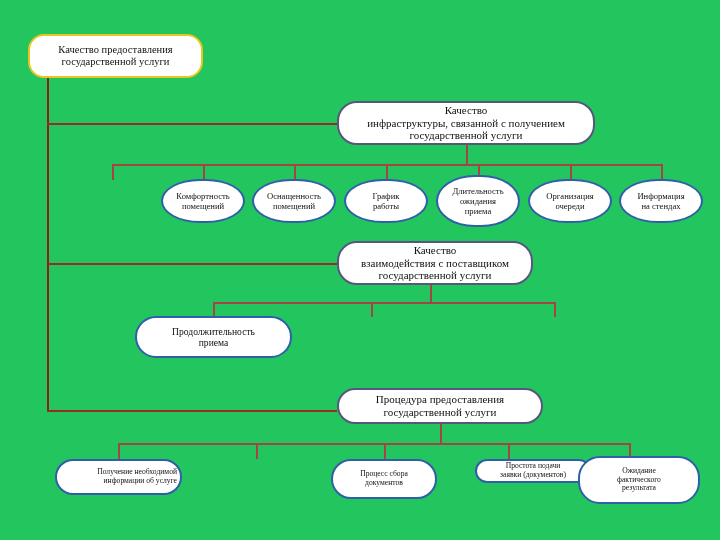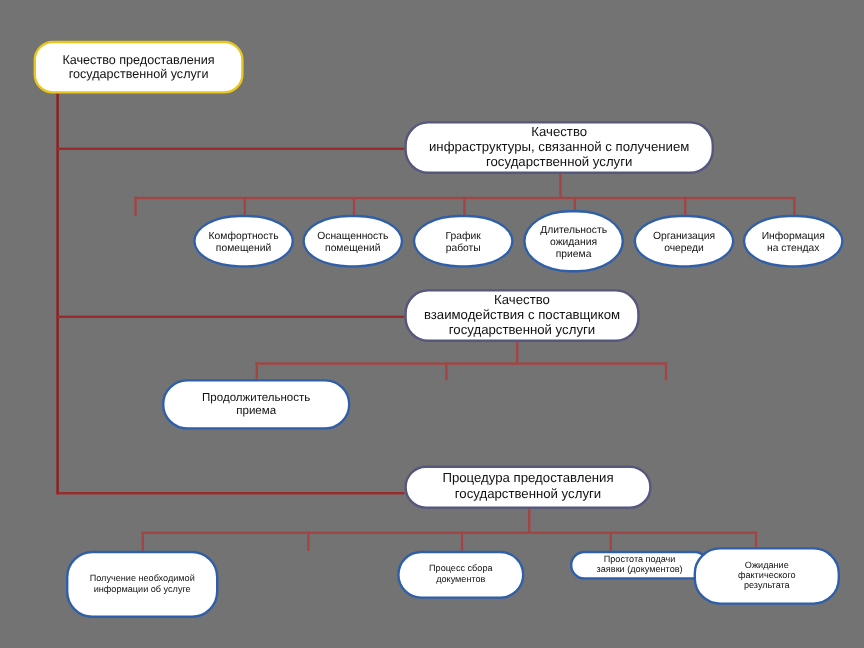--- a/index.html
+++ b/index.html
@@ -4,22 +4,22 @@
 <style>
   html, body {
     margin: 0;
     padding: 0;
     background: #ffffff;
   }
   #canvas {
     position: relative;
     width: 720px;
     height: 540px;
-    background: #737373;
-    font-family: Liberation Sans, sans-serif;
+    background: #22c55e;
+    font-family: Liberation Serif, serif;
     overflow: hidden;
   }
 
   
   .line-h, .line-v {
     position: absolute;
     background: #9b2a2a;
   }
   .line-h { height: 2px; }
   .line-v { width: 2px; }
@@ -161,21 +161,21 @@
   <div class="node node-leaf-wide" style="left:135px; top:316px; width:157px; height:42px;">
     <span class="txt">Продолжительность
 приема</span>
   </div>
 
   <div class="node node-section" style="left:337px; top:388px; width:206px; height:36px;">
     <span class="txt">Процедура предоставления
 государственной услуги</span>
   </div>
 
-  <div class="node node-leaf-bottom" style="left:55px; top:459px; width:127px; height:56px;">
+  <div class="node node-leaf-bottom" style="left:55px; top:459px; width:127px; height:36px;text-align:right;">
     <span class="txt">Получение необходимой
 информации об услуге</span>
   </div>
   <div class="node node-leaf-bottom" style="left:331px; top:459px; width:106px; height:40px;">
     <span class="txt">Процесс сбора
 документов</span>
   </div>
   <div class="node node-leaf-bottom" style="left:475px; top:459px; width:116px; height:24px;">
     <span class="txt">Простота подачи
 заявки (документов)</span>

